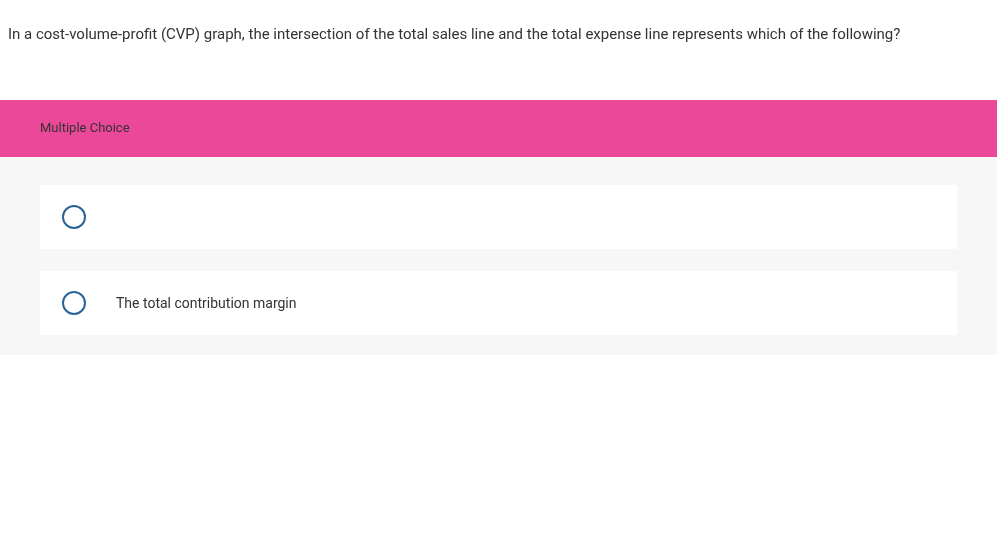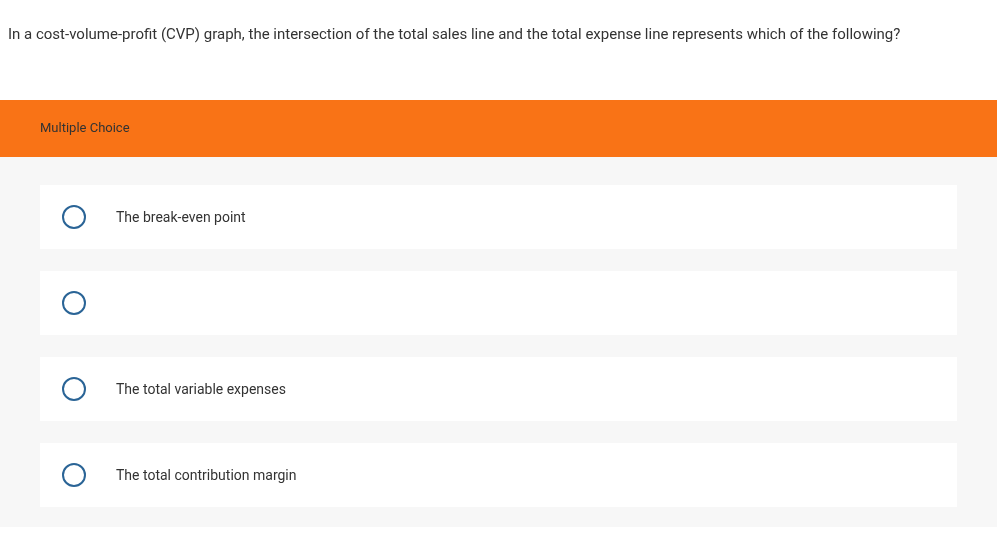--- a/index.html
+++ b/index.html
@@ -22,21 +22,21 @@
     }
     .answer-section {
       margin-top: 55px;
       background: #f5f5f5;
       padding: 0;
     }
     .section-header {
       font-size: 13px;
       color: #333;
       padding: 20px 52px 22px 40px;
-      background: #f97316;
+      background: #ec4899;
     }
     .options-container {
       background: #f7f7f7;
       padding: 10px 40px 20px 40px;
     }
     .option-row {
       background: #ffffff;
       display: flex;
       align-items: center;
       padding: 20px 22px;
@@ -63,33 +63,25 @@
 </head>
 <body>
 
 <div class="question-text">In a cost-volume-profit (CVP) graph, the intersection of the total sales line and the total expense line represents which of the following?</div>
 
 <div class="answer-section">
   <div class="section-header">Multiple Choice</div>
 
   <div class="options-container">
 
-    <div class="option-row">
-      <div class="radio-circle"></div>
-      <div class="option-label">The break-even point</div>
-    </div>
 
     <div class="option-row">
       <div class="radio-circle"></div>
     </div>
 
-    <div class="option-row">
-      <div class="radio-circle"></div>
-      <div class="option-label">The total variable expenses</div>
-    </div>
 
     <div class="option-row">
       <div class="radio-circle"></div>
       <div class="option-label">The total contribution margin</div>
     </div>
 
   </div>
 </div>
 
 </body></html>

